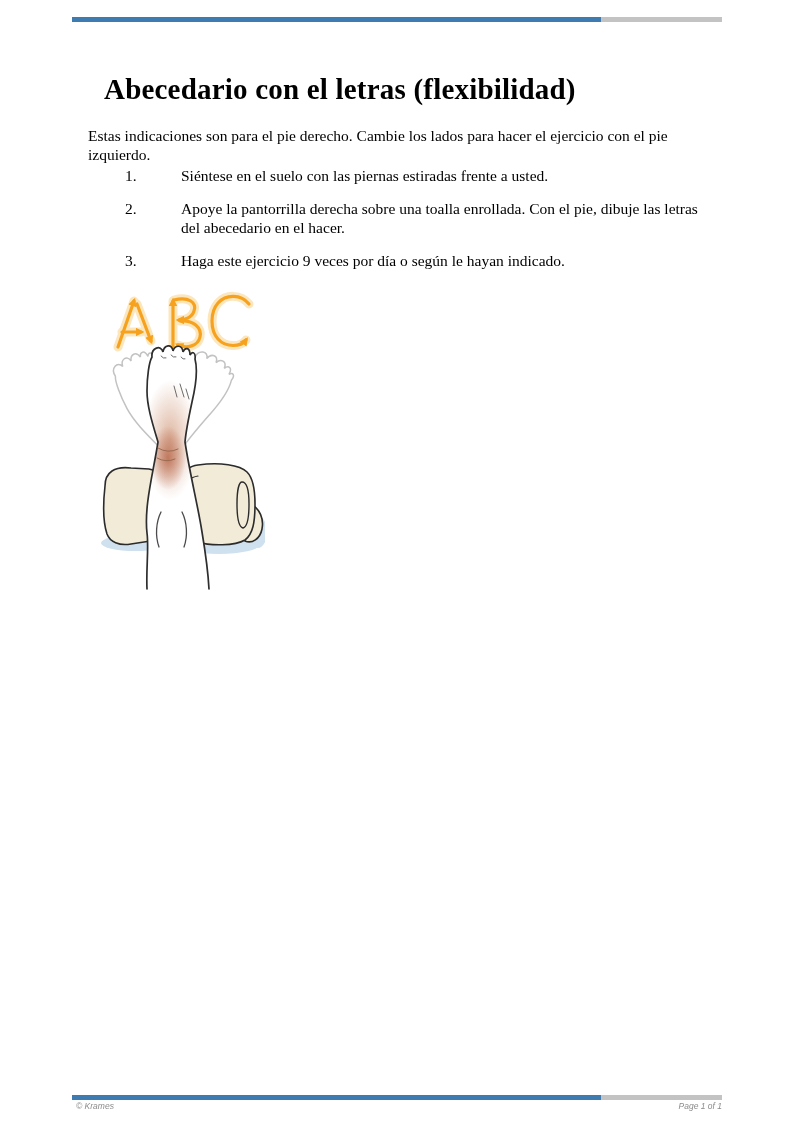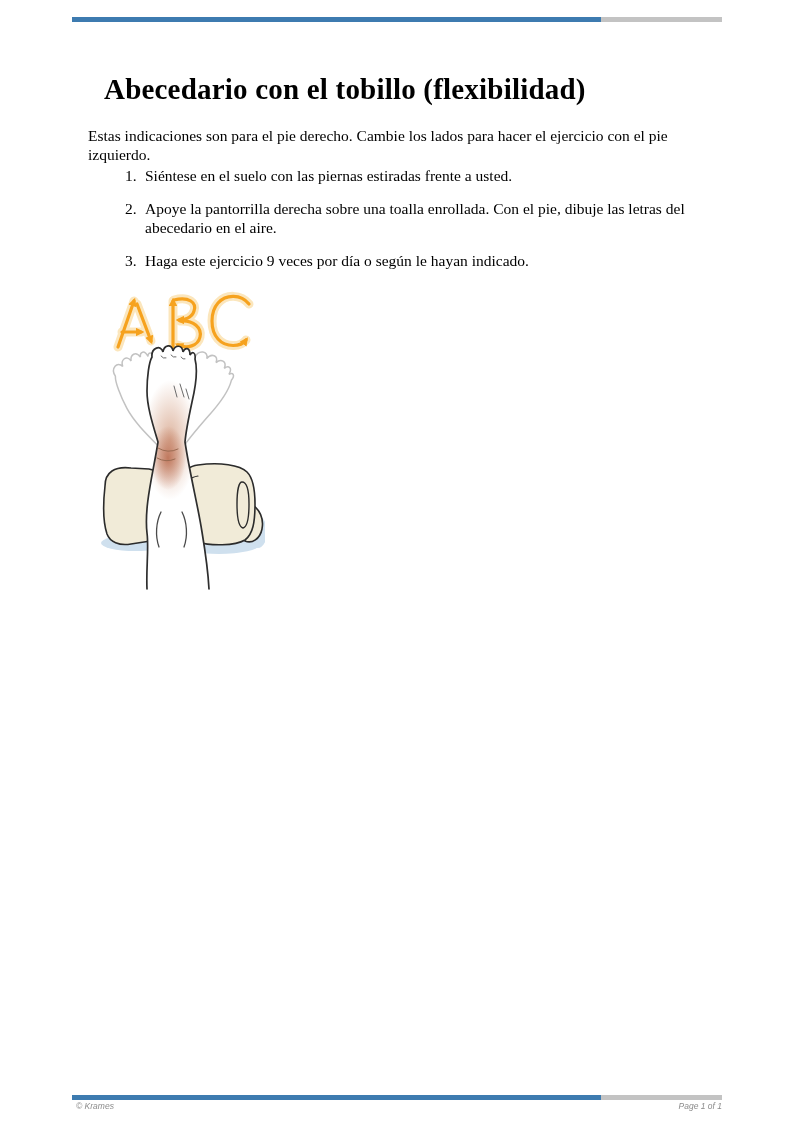--- a/index.html
+++ b/index.html
@@ -21,21 +21,21 @@
   .intro{
     position:absolute;left:88px;top:110px;width:590px;
     font-size:15.5px;line-height:19.5px;
   }
   .steps{
     position:absolute;left:125px;top:166px;width:575px;
     font-size:15.5px;line-height:19.5px;
   }
   .step{display:flex;margin-bottom:13px;}
   .step .marker{flex:0 0 20px;}
-  .step .text{flex:1 1 auto;max-width:552px;}
+  .step .text{flex:1 1 auto;max-width:552px;margin-left:36px;}
 
   .figure{
     position:absolute;left:95px;top:290px;width:170px;height:300px;margin:0;
   }
   .figure svg{display:block;width:170px;height:300px;}
 
   .footer-text{
     position:absolute;left:72px;top:1101px;width:650px;
     font-family:"Liberation Sans","DejaVu Sans",sans-serif;
     font-style:italic;font-size:8.5px;color:#8C8C8C;
@@ -44,32 +44,32 @@
   .footer-text .left{padding-left:4px;}
 </style>
 </head>
 <body>
 
 <div class="rule rule-top">
   <div class="seg-blue"></div>
   <div class="seg-gray"></div>
 </div>
 
-<h1 class="page-title">Abecedario con el tobillo (flexibilidad)</h1>
+<h1 class="page-title">Abecedario con el letras (flexibilidad)</h1>
 
 <p class="intro">Estas indicaciones son para el pie derecho. Cambie los lados para hacer el ejercicio con el pie izquierdo.</p>
 
 <div class="steps">
   <div class="step">
     <span class="marker">1.</span>
     <span class="text">Siéntese en el suelo con las piernas estiradas frente a usted.</span>
   </div>
   <div class="step">
     <span class="marker">2.</span>
-    <span class="text">Apoye la pantorrilla derecha sobre una toalla enrollada. Con el pie, dibuje las letras del abecedario en el aire.</span>
+    <span class="text">Apoye la pantorrilla derecha sobre una toalla enrollada. Con el pie, dibuje las letras del abecedario en el hacer.</span>
   </div>
   <div class="step">
     <span class="marker">3.</span>
     <span class="text">Haga este ejercicio 9 veces por día o según le hayan indicado.</span>
   </div>
 </div>
 
 <figure class="figure">
   <svg viewBox="0 0 170 300" role="img" aria-label="Pie derecho dibujando las letras A, B y C en el aire, con la pantorrilla apoyada sobre una toalla enrollada">
     <defs>

